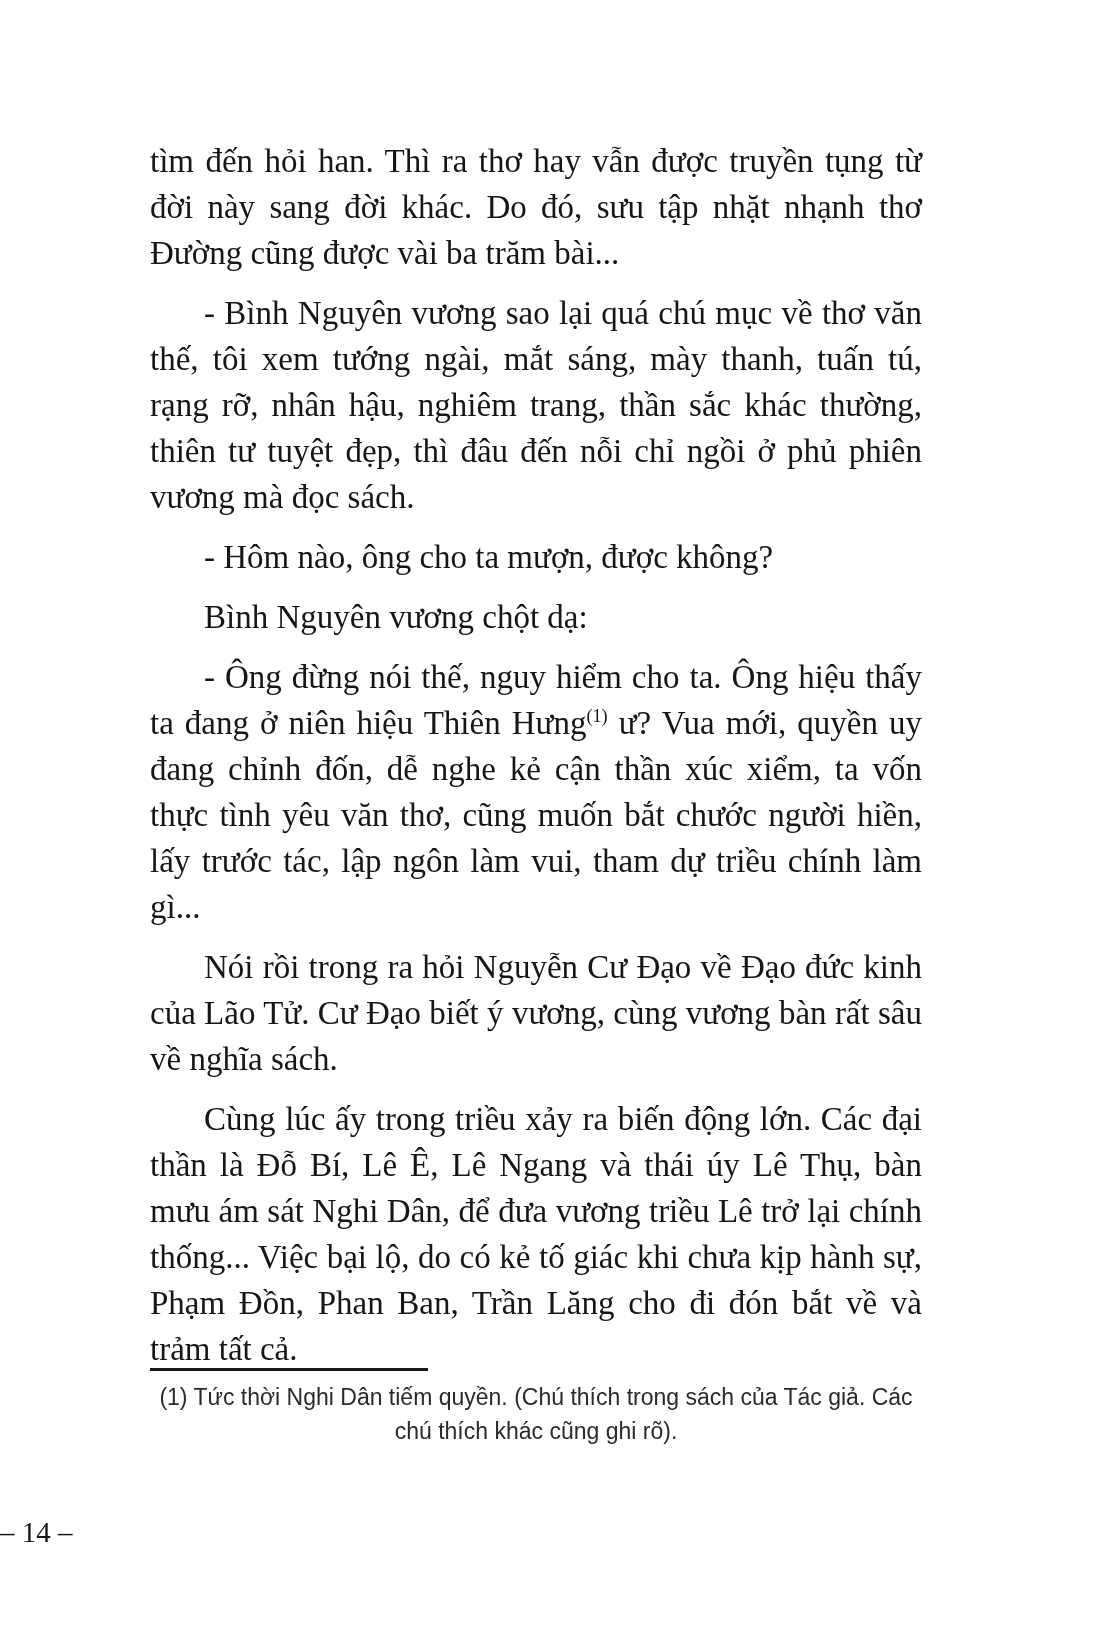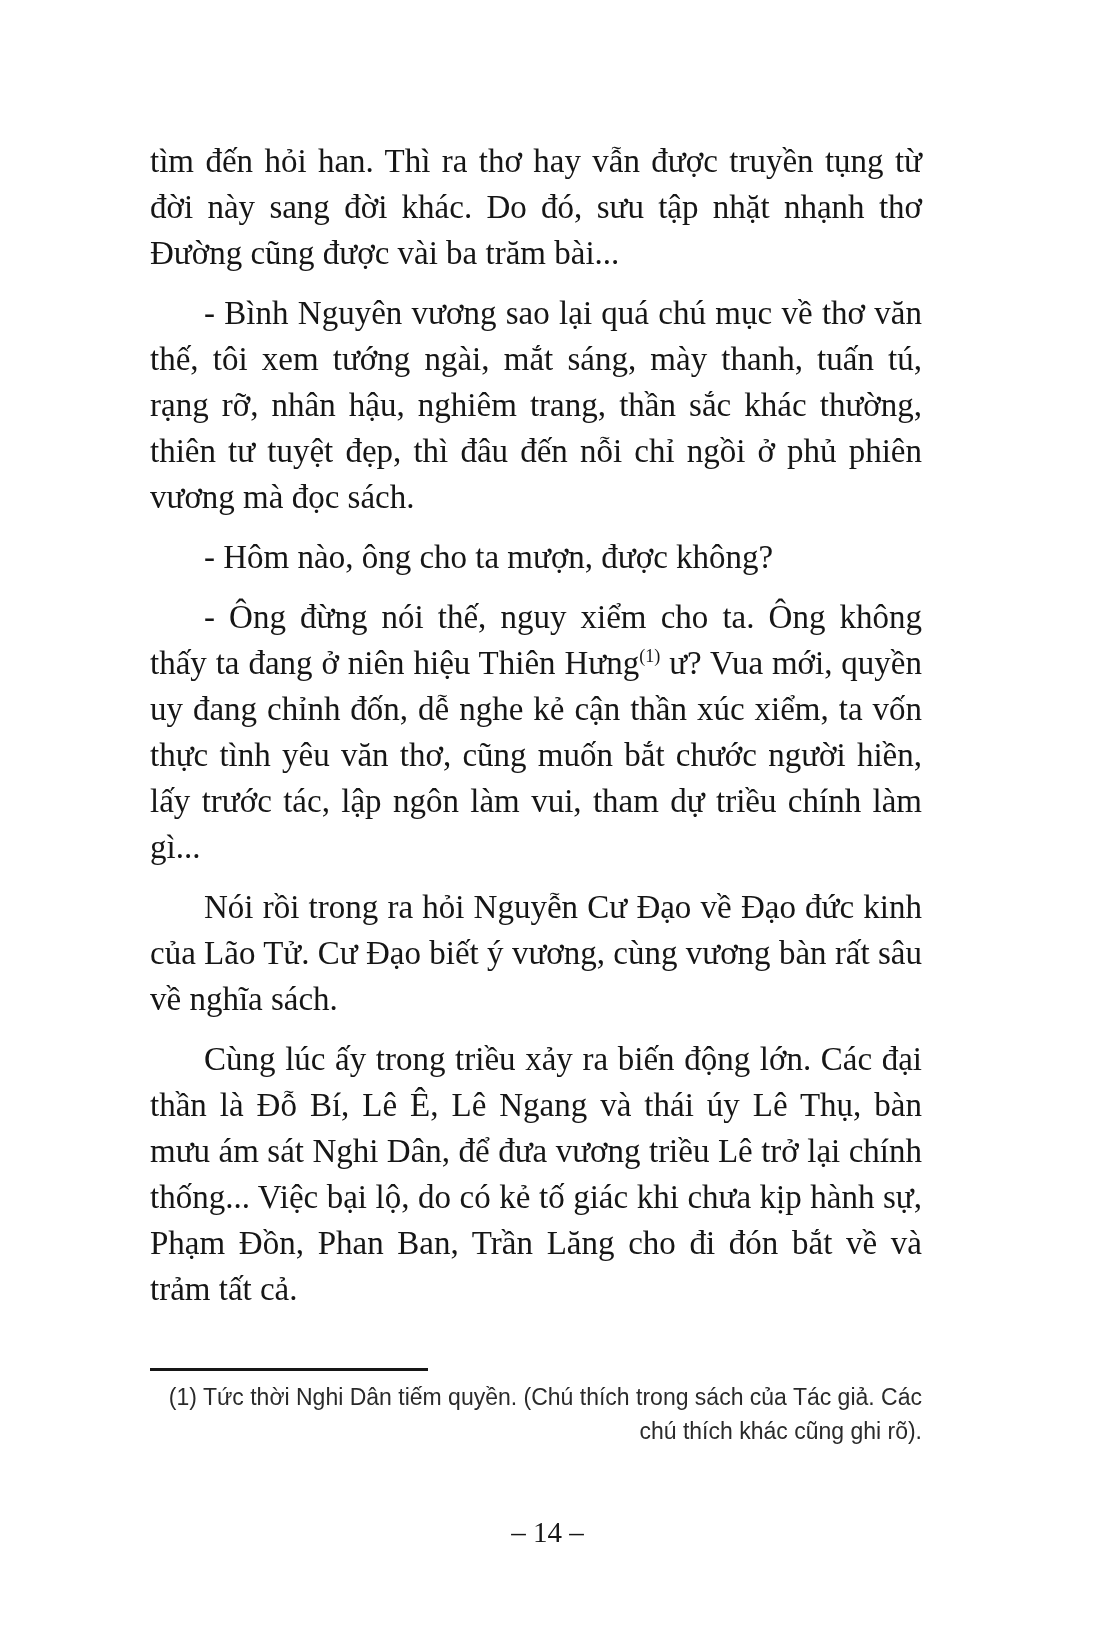--- a/index.html
+++ b/index.html
@@ -48,43 +48,44 @@
     height: 0;
     border-top: 3px solid #161616;
     margin-bottom: 9px;
   }
   .footnote-text {
     margin: 0;
     font-family: "Liberation Sans", "DejaVu Sans", sans-serif;
     font-size: 23px;
     line-height: 34px;
     color: #2a2a2a;
-    text-align: right;
+    text-align: center;
   }
   .page-number {
     position: absolute;
     top: 1516px;
     left: 0;
     width: 100%;
-    text-align: center;
+    text-align: left;
     font-family: "Liberation Serif", "DejaVu Serif", serif;
     font-size: 29px;
     color: #161616;
   }
 </style>
 </head>
 <body>
 
 <div class="page">
 
   <div class="text-block">
       <p class="">tìm đến hỏi han. Thì ra thơ hay vẫn được truyền tụng từ đời này sang đời khác. Do đó, sưu tập nhặt nhạnh thơ Đường cũng được vài ba trăm bài...</p>
       <p class="indent">- Bình Nguyên vương sao lại quá chú mục về thơ văn thế, tôi xem tướng ngài, mắt sáng, mày thanh, tuấn tú, rạng rỡ, nhân hậu, nghiêm trang, thần sắc khác thường, thiên tư tuyệt đẹp, thì đâu đến nỗi chỉ ngồi ở phủ phiên vương mà đọc sách.</p>
       <p class="indent">- Hôm nào, ông cho ta mượn, được không?</p>
-      <p class="indent"><span>- Ông đừng nói thế, nguy xiểm cho ta. Ông không thấy ta đang ở niên hiệu Thiên Hưng</span><sup>(1)</sup><span> ư? Vua mới, quyền uy đang chỉnh đốn, dễ nghe kẻ cận thần xúc xiểm, ta vốn thực tình yêu văn thơ, cũng muốn bắt chước người hiền, lấy trước tác, lập ngôn làm vui, tham dự triều chính làm gì...</span></p>
+      <p class="indent">Bình Nguyên vương chột dạ:</p>
+      <p class="indent"><span>- Ông đừng nói thế, nguy hiểm cho ta. Ông hiệu thấy ta đang ở niên hiệu Thiên Hưng</span><sup>(1)</sup><span> ư? Vua mới, quyền uy đang chỉnh đốn, dễ nghe kẻ cận thần xúc xiểm, ta vốn thực tình yêu văn thơ, cũng muốn bắt chước người hiền, lấy trước tác, lập ngôn làm vui, tham dự triều chính làm gì...</span></p>
       <p class="indent">Nói rồi trong ra hỏi Nguyễn Cư Đạo về Đạo đức kinh của Lão Tử. Cư Đạo biết ý vương, cùng vương bàn rất sâu về nghĩa sách.</p>
       <p class="indent">Cùng lúc ấy trong triều xảy ra biến động lớn. Các đại thần là Đỗ Bí, Lê Ê, Lê Ngang và thái úy Lê Thụ, bàn mưu ám sát Nghi Dân, để đưa vương triều Lê trở lại chính thống... Việc bại lộ, do có kẻ tố giác khi chưa kịp hành sự, Phạm Đồn, Phan Ban, Trần Lăng cho đi đón bắt về và trảm tất cả.</p>
     </div>
 
   <div class="footnote-section">
     <div class="footnote-rule"></div>
     <p class="footnote-text">(1) Tức thời Nghi Dân tiếm quyền. (Chú thích trong sách của Tác giả. Các chú thích khác cũng ghi rõ).</p>
   </div>
 
   <div class="page-number">– 14 –</div>

